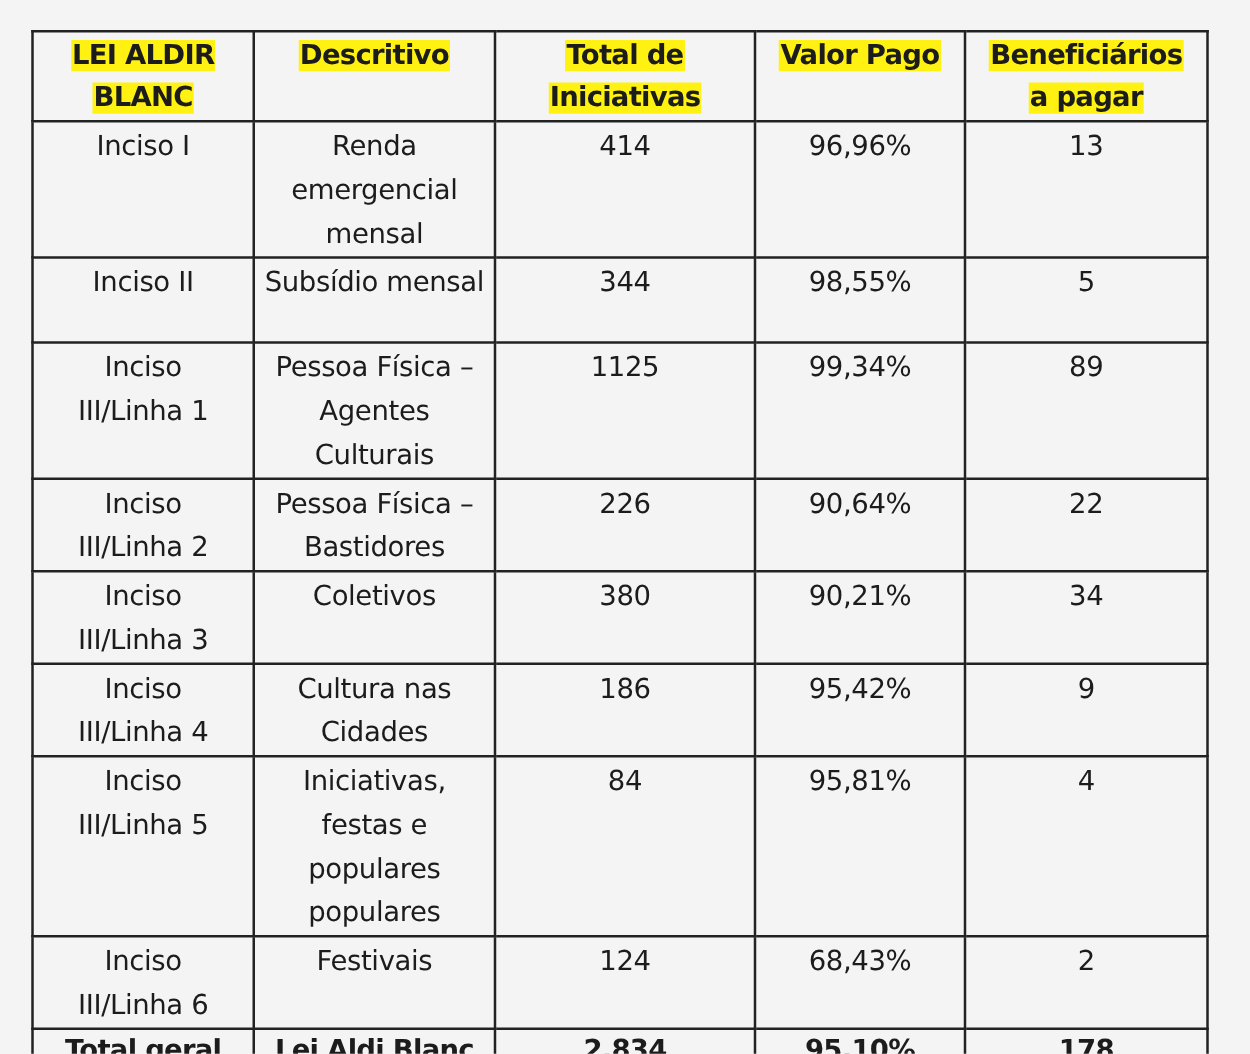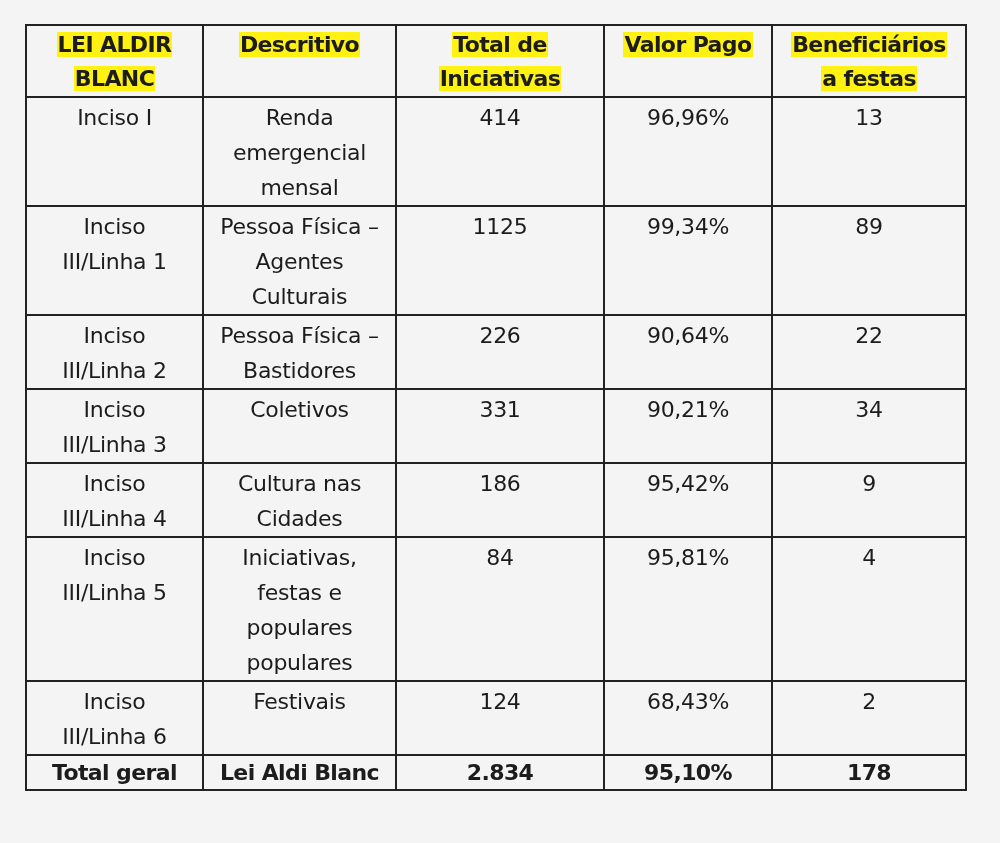--- a/index.html
+++ b/index.html
@@ -89,50 +89,57 @@
       </th>
       <th>
         <span class="hl">Total de</span><br>
         <span class="hl">Iniciativas</span>
       </th>
       <th>
         <span class="hl">Valor Pago</span>
       </th>
       <th>
         <span class="hl">Beneficiários</span><br>
-        <span class="hl">a festas</span>
+        <span class="hl">a pagar</span>
       </th>
     </tr>
   </thead>
   <tbody>
     <tr class="r2">
       <td><span>Inciso I</span></td>
       <td>Renda emergencial mensal</td>
       <td>414</td>
       <td>96,96%</td>
       <td>13</td>
+    </tr>
+    <tr class="r3">
+      <td><span>Inciso II</span></td>
+      <td>Subsídio mensal</td>
+      <td>344</td>
+      <td>98,55%</td>
+      <td>5</td>
     </tr>
     <tr class="r4">
       <td><span>Inciso</span><br><span>III/Linha 1</span></td>
       <td>Pessoa Física – Agentes Culturais</td>
       <td>1125</td>
       <td>99,34%</td>
       <td>89</td>
     </tr>
     <tr class="r5">
       <td><span>Inciso</span><br><span>III/Linha 2</span></td>
       <td>Pessoa Física – Bastidores</td>
       <td>226</td>
       <td>90,64%</td>
       <td>22</td>
     </tr>
     <tr class="r6">
       <td><span>Inciso</span><br><span>III/Linha 3</span></td>
       <td>Coletivos</td>
-      <td>331</td>
+      <td>380</td>
       <td>90,21%</td>
       <td>34</td>
     </tr>
     <tr class="r7">
       <td><span>Inciso</span><br><span>III/Linha 4</span></td>
       <td>Cultura nas Cidades</td>
       <td>186</td>
       <td>95,42%</td>
       <td>9</td>
     </tr>

